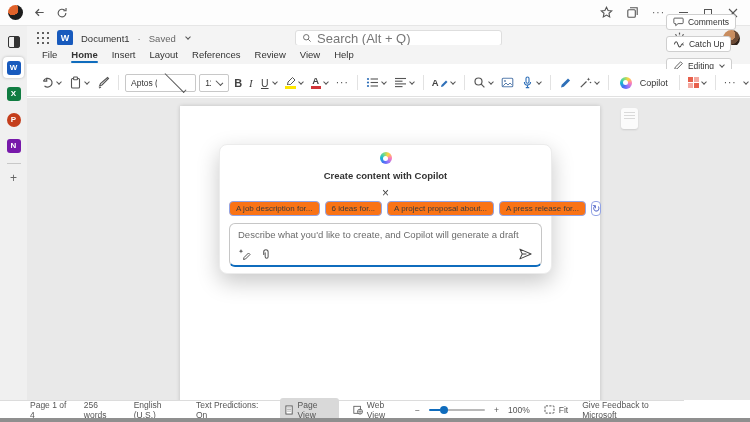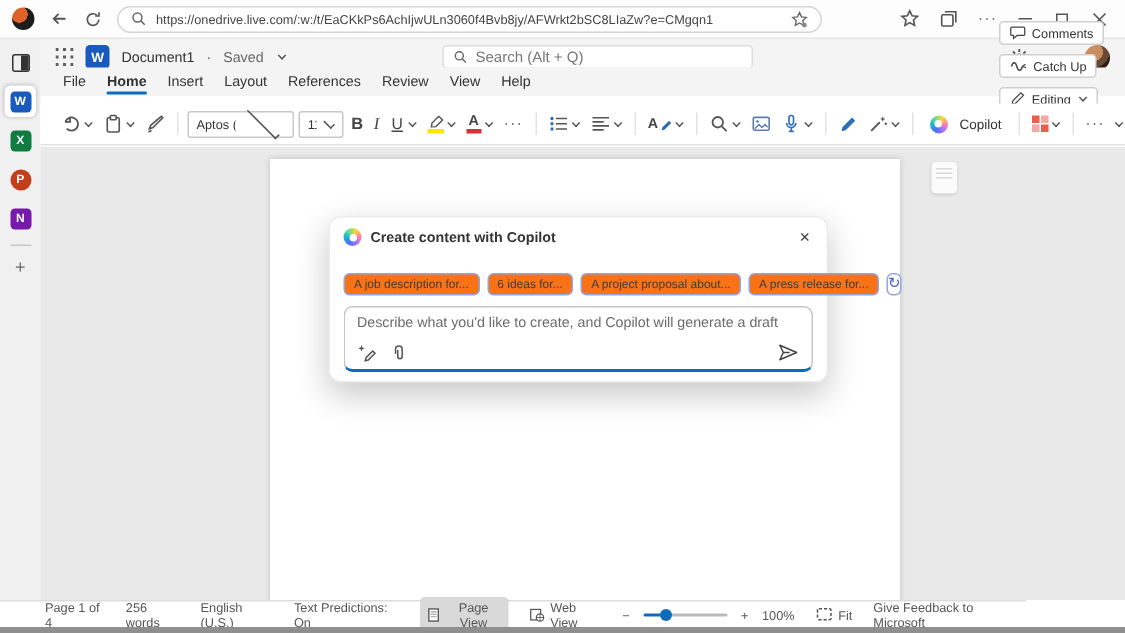--- a/index.html
+++ b/index.html
@@ -26,21 +26,21 @@
   .office-sq { width:14px; height:14px; border-radius:3px; color:#fff; font-size:8px; font-weight:bold; display:flex; align-items:center; justify-content:center; }
   .word-sq { background:#185abd; } .excel-sq { background:#107c41; } .ppt-sq { background:#c43e1c; border-radius:50%; } .note-sq { background:#7719aa; }
   .rail-div { width:14px; height:1px; background:#c8c8c8; margin:2px 0; }
   .rail-plus { color:#666; font-size:12px; }
 
   
   .app-header { position:absolute; left:27px; top:26px; right:0; height:24px; background:#f4f4f4; display:flex; align-items:center; padding:0 10px; gap:8px; }
   .doc-title { font-size:9.5px; color:#333; }
   .save-status { font-size:9.5px; color:#666; }
   .search-pill { position:absolute; left:268px; top:4px; width:207px; height:16px; background:#fff; border:1px solid #dedede; border-radius:3px; display:flex; align-items:center; gap:5px; padding:0 6px; }
-  .search-pill input { border:none; outline:none; flex:1; font-size:10px; font-family:"Liberation Sans",sans-serif; background:transparent; }
+  .search-pill input { border:none; outline:none; flex:1; font-size:13px; font-family:"Liberation Sans",sans-serif; background:transparent; }
   .search-pill input::placeholder { color:#777; }
   .header-right { margin-left:auto; display:flex; align-items:center; gap:12px; }
   .avatar { width:17px; height:17px; border-radius:50%; background:radial-gradient(circle at 38% 28%, #c98d5f 0 36%, #6b4a35 37% 62%, #2e2018 63%); }
 
   
   .menu-bar { position:absolute; left:27px; top:45px; right:0; height:19px; background:#f4f4f4; display:flex; align-items:center; padding:0 8px; }
   .menu-item { font-size:9.5px; color:#333; padding:0 7px; height:100%; display:flex; align-items:center; position:relative; }
   .menu-item.active { font-weight:bold; }
   .menu-item.active::after { content:""; position:absolute; left:7px; right:7px; bottom:1px; height:2px; background:#0f6cbd; border-radius:1px; }
   .menu-right { margin-left:auto; display:flex; align-items:flex-start; gap:6px; padding-right:6px;flex-direction:column; }
@@ -72,37 +72,37 @@
   .rib-end { margin-left:auto; display:flex; align-items:center; padding-right:8px; }
 
   
   .canvas { position:absolute; left:27px; top:98px; right:0; bottom:22px; background:#e9e9e9; overflow:hidden; }
   .page { position:absolute; left:153px; top:8px; width:420px; height:300px; background:#fff; box-shadow:0 0 4px rgba(0,0,0,.18); }
   .comment-card { position:absolute; left:594px; top:10px; width:17px; height:21px; background:#fbfbfb; border-radius:3px; box-shadow:0 1px 2px rgba(0,0,0,.12); display:flex; flex-direction:column; gap:2px; padding:4px 3px; }
   .comment-card i { height:1px; background:#d9d9d9; display:block; }
 
   
   .dialog { position:absolute; left:219px; top:144px; width:333px; background:#fff; border:1px solid #ececec; border-radius:8px; box-shadow:0 8px 22px rgba(0,0,0,.22); padding:7px 9px 6px; z-index:5; }
-  .dlg-head { display:flex; align-items:center; gap:6px; margin-bottom:18px; }
+  .dlg-head { display:flex; align-items:center; gap:6px; margin-bottom:2px;flex-direction:column; }
   .dlg-title { font-size:9.5px; font-weight:bold; color:#333; flex:1; }
   .dlg-close { color:#444; font-size:12px; line-height:1; padding:0 2px; }
   .pills { display:flex; align-items:center; gap:5px; margin-bottom:7px; }
   .pill { border:1px solid #93a4e6; border-radius:4px; background:#f97316; font-size:8px; color:#3c3c3c; padding:2px 6px; white-space:nowrap; }
   .pill-refresh { border:1px solid #93a4e6; border-radius:4px; width:17px; height:15px; display:flex; align-items:center; justify-content:center; color:#4a5fc4; font-size:10px; line-height:1; }
   .prompt-box { position:relative; border:1px solid #c6c6c6; border-bottom:2px solid #0f6cbd; border-radius:6px; height:44px; }
   .prompt-box input { position:absolute; left:8px; right:8px; top:5px; border:none; outline:none; font-size:9.5px; font-family:"Liberation Sans",sans-serif; color:#333; background:transparent; width:calc(100% - 16px); }
   .prompt-box input::placeholder { color:#6b6b6b; }
   .prompt-tools { position:absolute; left:8px; bottom:4px; display:flex; align-items:center; gap:9px; }
   .send-btn { position:absolute; right:8px; bottom:4px; }
 
   
   .status-bar { position:absolute; left:0; bottom:4px; width:684px; height:18px; background:#fff; border-top:1px solid #dcdcdc; display:flex; align-items:center; font-size:8.5px; color:#555; padding:0 8px 0 30px; gap:13px; }
   .sb-right { margin-left:auto; display:flex; align-items:center; gap:9px; }
   .view-chip { display:flex; align-items:center; gap:4px; padding:2px 5px; border-radius:3px; }
-  .view-chip.active { background:#d9d9d9;text-align:center; }
+  .view-chip.active { background:#d9d9d9; }
   .zoom-slider { width:62px; height:2px; background:linear-gradient(to right,#0f6cbd 0 20%,#b9b9b9 20%); border-radius:1px; position:relative; }
   .zoom-knob { position:absolute; left:20%; top:-3px; width:8px; height:8px; border-radius:50%; background:#0f6cbd; }
   .bottom-edge { position:absolute; left:0; bottom:0; width:750px; height:4px; background:#8f8f8f; }
   .winbox { width:8px; height:8px; border:1px solid #555; }
   .winmin { width:9px; height:1.4px; background:#555; }
 </style>
 </head>
 <body>
 
 <div class="browser-bar">
@@ -111,35 +111,20 @@
     <svg width="13" height="13" viewBox="0 0 14 14">
         <path d="M11.5 7 H3 M6.5 3.5 L3 7 l3.5 3.5" stroke="#555" stroke-width="1.3" fill="none"></path>
       </svg>
   </span>
   <span class="nav-btn">
     <svg width="12" height="12" viewBox="0 0 14 14">
         <path d="M11.5 7 a4.5 4.5 0 1 1 -1.4 -3.2" stroke="#555" stroke-width="1.3" fill="none"></path>
         <path d="M11.7 1.3 v3 h-3" stroke="#555" stroke-width="1.3" fill="none"></path>
       </svg>
   </span>
-  <div class="url-pill">
-    <span>
-      <svg width="11" height="11" viewBox="0 0 13 13">
-          <circle cx="5.5" cy="5.5" r="3.5" fill="none" stroke="#666" stroke-width="1.2"></circle>
-          <line x1="8.2" y1="8.2" x2="11.2" y2="11.2" stroke="#666" stroke-width="1.2"></line>
-        </svg>
-    </span>
-    <span class="url-text">https://onedrive.live.com/:w:/t/EaCKkPs6AchIjwULn3060f4Bvb8jy/AFWrkt2bSC8LIaZw?e=CMgqn1</span>
-    <span>
-      <svg width="12" height="12" viewBox="0 0 13 13">
-          <path d="M6.5 1.5 l1.5 3.1 3.4.4 -2.5 2.3 .6 3.4 -3-1.7 -3 1.7 .6-3.4 -2.5-2.3 3.4-.4Z" fill="none" stroke="#666" stroke-width="1"></path>
-          <circle cx="10" cy="10.5" r="1.7" fill="#888"></circle>
-        </svg>
-    </span>
-  </div>
   <div class="chrome-icons">
     <span>
       <svg width="13" height="13" viewBox="0 0 13 13">
           <path d="M6.5 1.2 l1.6 3.3 3.6.4 -2.7 2.4 .7 3.6 -3.2-1.8 -3.2 1.8 .7-3.6 -2.7-2.4 3.6-.4Z" fill="none" stroke="#555" stroke-width="1.1"></path>
         </svg>
     </span>
     <span>
       <svg width="13" height="13" viewBox="0 0 13 13">
           <rect x="1.8" y="3.8" width="7.5" height="7.5" rx="1" fill="none" stroke="#555" stroke-width="1.1"></rect>
           <path d="M4 1.8 h7.2 v7.2" fill="none" stroke="#555" stroke-width="1.1"></path>

